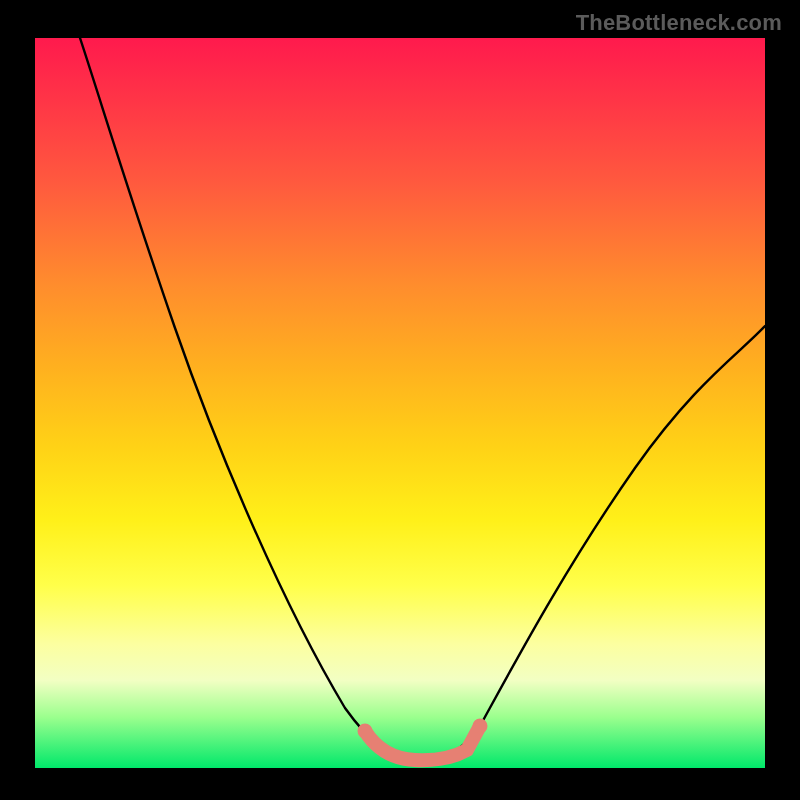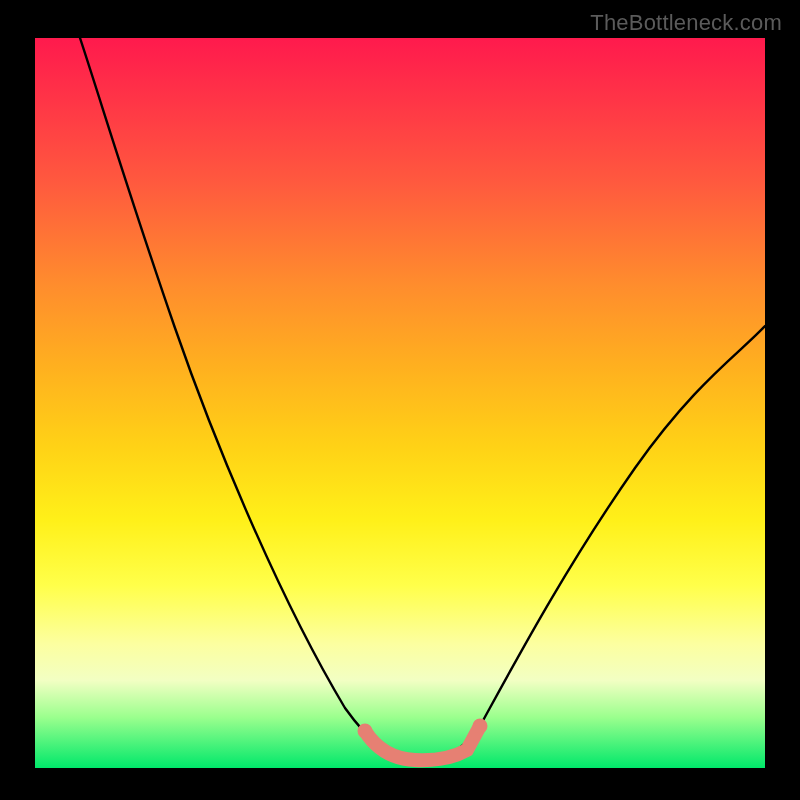--- a/index.html
+++ b/index.html
@@ -40,21 +40,21 @@
       #00e86a 100%
     );
   }
   .watermark {
     position: absolute;
     top: 10px;
     right: 18px;
     color: #5b5b5b;
     font-size: 22px;
     letter-spacing: 0.2px;
-    font-weight: 400;
+    font-weight: 700;
     user-select: none;
   }
   svg.curve {
     position: absolute;
     top: 0;
     left: 0;
     width: 730px;
     height: 730px;
     display: block;
   }

